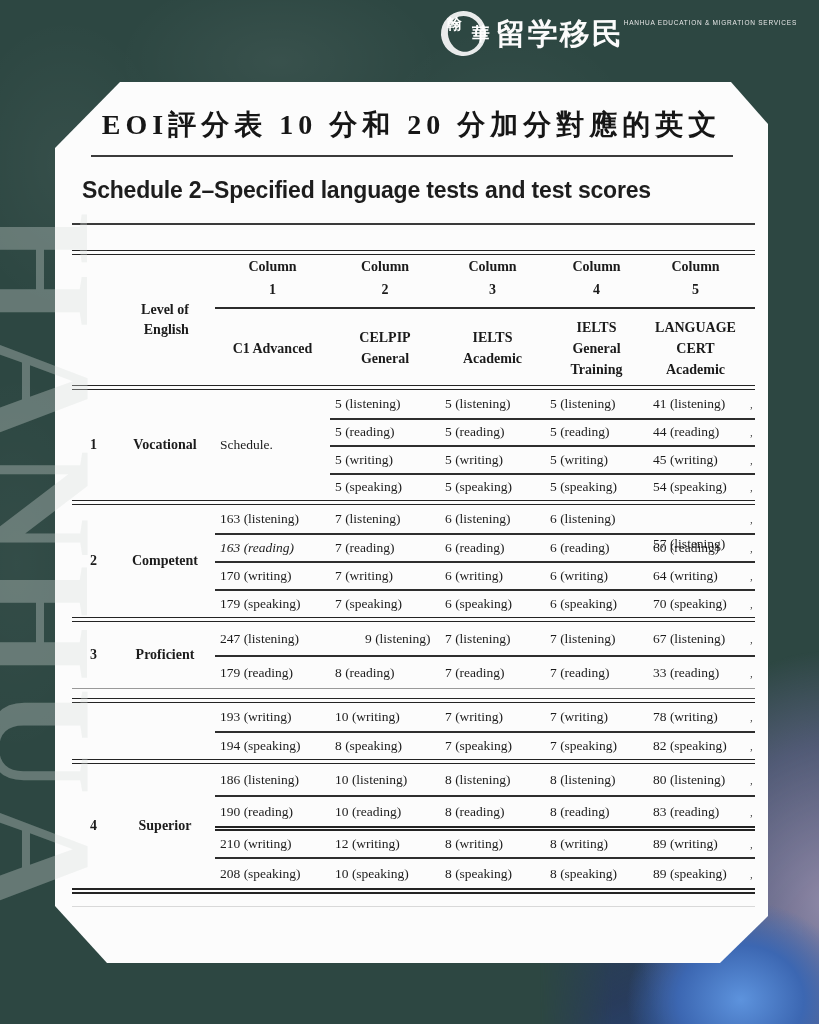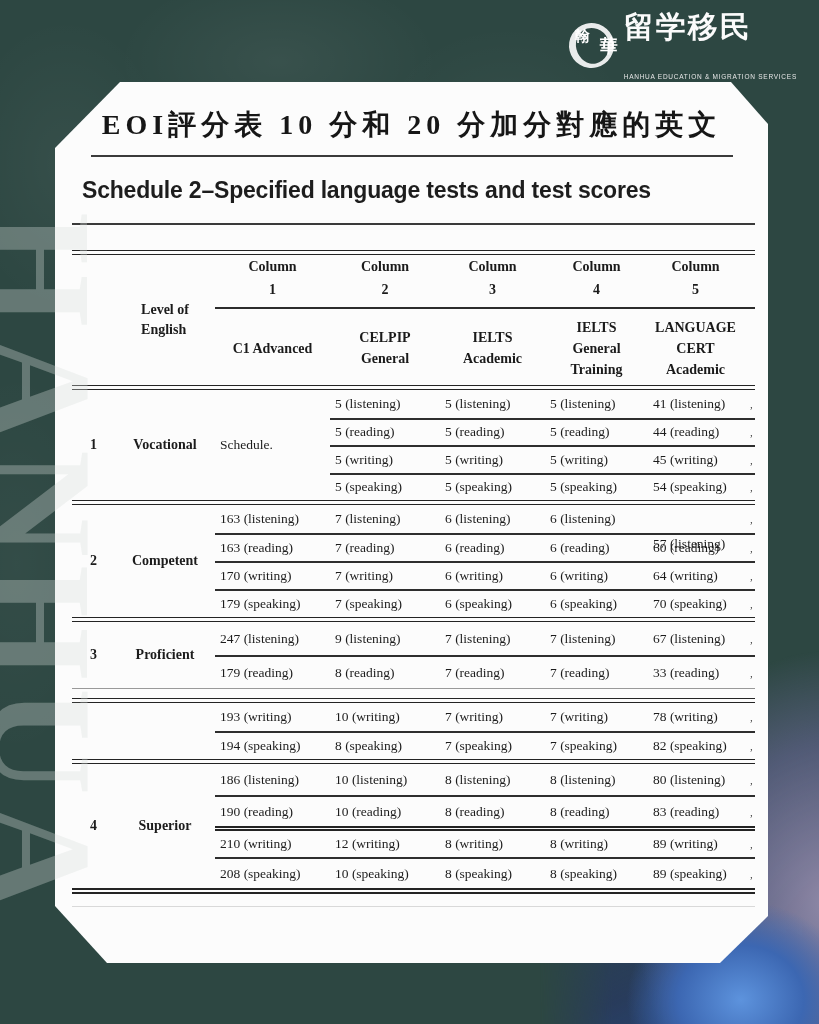--- a/index.html
+++ b/index.html
@@ -33,21 +33,21 @@
   .logo { position:absolute; top:10px; right:22px; z-index:3; display:flex; align-items:center; gap:9px; }
   .seal { position:relative; width:47px; height:47px; flex:0 0 auto; }
   .seal-ring {
     position:absolute; inset:1px; border:5px solid rgba(250,250,250,0.92);
     border-radius:50%; transform:rotate(-14deg);
     border-left-width:7px; border-bottom-width:4px;
   }
   .seal-char { position:absolute; color:#fff; font-weight:bold; line-height:1; }
   .seal-char.c1 { left:7px; top:7px; font-size:15px; }
   .seal-char.c2 { right:-3px; top:15px; font-size:18px; }
-  .logo-text { display:flex; flex-direction:column;gap:28px; }
+  .logo-text { display:flex; flex-direction:row; }
   .logo-cn { color:#fbfbfb; font-size:30px; font-weight:700; letter-spacing:2px; line-height:1.1; }
   .logo-en { color:#e7e7e7; font-size:6.5px; letter-spacing:0.75px; font-family:"Liberation Sans",sans-serif; margin-top:2px; }
   
   .card {
     position:absolute; left:55px; top:82px; width:713px; height:881px; z-index:2;
     background:#fcfcfc;
     clip-path:polygon(65px 0, 676px 0, 713px 42px, 713px 834px, 665px 881px, 52px 881px, 0 824px, 0 66px);
   }
   .title {
     margin-top:25px; text-align:center;
@@ -71,21 +71,21 @@
   
   .thead, .seg {
     display:grid;
     grid-template-columns:43px 100px 115px 110px 105px 103px 95px 12px;
   }
   .thead { grid-template-rows:50px 6px 74px; }
   .seg0 { --rh:27.5px; } .seg1 { --rh:28px; } .seg2 { --rh:33px; }
   .seg3 { --rh:28px; }  .seg4 { --rh:31px; }
   .hcell { font-size:14px; font-weight:bold; color:#1b1b1b; }
   .h-item { grid-column:1; grid-row:1 / span 3; display:flex; align-items:center; justify-content:center; }
-  .h-level { grid-column:2; grid-row:1 / span 3; display:flex; align-items:center; justify-content:center; text-align:left; line-height:1.45; }
+  .h-level { grid-column:2; grid-row:1 / span 3; display:flex; align-items:center; justify-content:center; text-align:right; line-height:1.45; }
   .h-colnum { grid-row:1; display:flex; flex-direction:column; align-items:center; padding-top:5px; line-height:1; gap:9px; }
   .h-line { grid-row:2; grid-column:3 / 9; align-self:center; height:2.5px; background:#2c2c2c; }
   .h-test { grid-row:3; display:flex; flex-direction:column; align-items:center; justify-content:center; text-align:center; line-height:1.5; }
   .pre { white-space:pre-line; }
   .cell { display:flex; align-items:center; font-size:13.5px; color:#1c1c1c; }
   .val { padding-left:5px; }
   .item-cell, .level-cell { justify-content:center; font-weight:bold; font-size:14px; }
   .merged { padding-left:5px; }
   .sep  { border-top:2px solid #2e2e2e; }
   .sep2 { border-top:5px double #242424; }
@@ -195,21 +195,21 @@
     <div class="rule-dbl"></div>
     <section class="seg seg1" style="grid-template-rows: repeat(4, var(--rh));">
         <div class="cell item-cell" style="grid-area: 1 / 1 / span 4;">2</div>
         <div class="cell level-cell" style="grid-area: 1 / 2 / span 4;">Competent</div>
         <div class="cell val" style="grid-area: 1 / 3;">163 (listening)</div>
         <div class="cell val" style="grid-area: 1 / 4;">7 (listening)</div>
         <div class="cell val" style="grid-area: 1 / 5;">6 (listening)</div>
         <div class="cell val" style="grid-area: 1 / 6;">6 (listening)</div>
         <div class="cell val" style="grid-area: 1 / 7; margin-top: 39px;">57 (listening)</div>
         <div class="cell frag" style="grid-area: 1 / 8;">,</div>
-        <div class="cell val sep" style="grid-area: 2 / 3;">163 (reading)</div>
+        <div class="cell val sep" style="grid-area: 2 / 3; font-style: italic;">163 (reading)</div>
         <div class="cell val sep" style="grid-area: 2 / 4;">7 (reading)</div>
         <div class="cell val sep" style="grid-area: 2 / 5;">6 (reading)</div>
         <div class="cell val sep" style="grid-area: 2 / 6;">6 (reading)</div>
         <div class="cell val sep" style="grid-area: 2 / 7;">60 (reading)</div>
         <div class="cell frag sep" style="grid-area: 2 / 8;">,</div>
         <div class="cell val sep" style="grid-area: 3 / 3;">170 (writing)</div>
         <div class="cell val sep" style="grid-area: 3 / 4;">7 (writing)</div>
         <div class="cell val sep" style="grid-area: 3 / 5;">6 (writing)</div>
         <div class="cell val sep" style="grid-area: 3 / 6;">6 (writing)</div>
         <div class="cell val sep" style="grid-area: 3 / 7;">64 (writing)</div>
@@ -220,21 +220,21 @@
         <div class="cell val sep" style="grid-area: 4 / 6;">6 (speaking)</div>
         <div class="cell val sep" style="grid-area: 4 / 7;">70 (speaking)</div>
         <div class="cell frag sep" style="grid-area: 4 / 8;">,</div>
       </section>
 
     <div class="rule-dbl"></div>
     <section class="seg seg2" style="grid-template-rows: repeat(2, var(--rh));">
         <div class="cell item-cell" style="grid-area: 1 / 1 / span 2;">3</div>
         <div class="cell level-cell" style="grid-area: 1 / 2 / span 2;">Proficient</div>
         <div class="cell val" style="grid-area: 1 / 3;">247 (listening)</div>
-        <div class="cell val" style="grid-area: 1 / 4;">9 (listening)</div>
+        <div class="cell val" style="grid-area: 1 / 4; margin-left: 30px;">9 (listening)</div>
         <div class="cell val" style="grid-area: 1 / 5;">7 (listening)</div>
         <div class="cell val" style="grid-area: 1 / 6;">7 (listening)</div>
         <div class="cell val" style="grid-area: 1 / 7;">67 (listening)</div>
         <div class="cell frag" style="grid-area: 1 / 8;">,</div>
         <div class="cell val sep" style="grid-area: 2 / 3;">179 (reading)</div>
         <div class="cell val sep" style="grid-area: 2 / 4;">8 (reading)</div>
         <div class="cell val sep" style="grid-area: 2 / 5;">7 (reading)</div>
         <div class="cell val sep" style="grid-area: 2 / 6;">7 (reading)</div>
         <div class="cell val sep" style="grid-area: 2 / 7;">33 (reading)</div>
         <div class="cell frag sep" style="grid-area: 2 / 8;">,</div>

